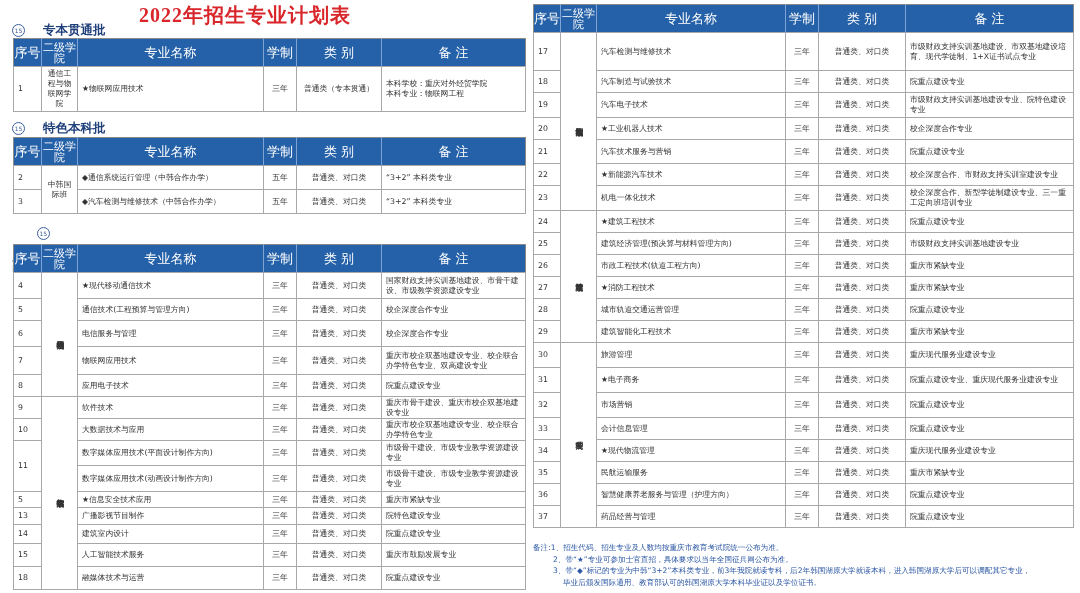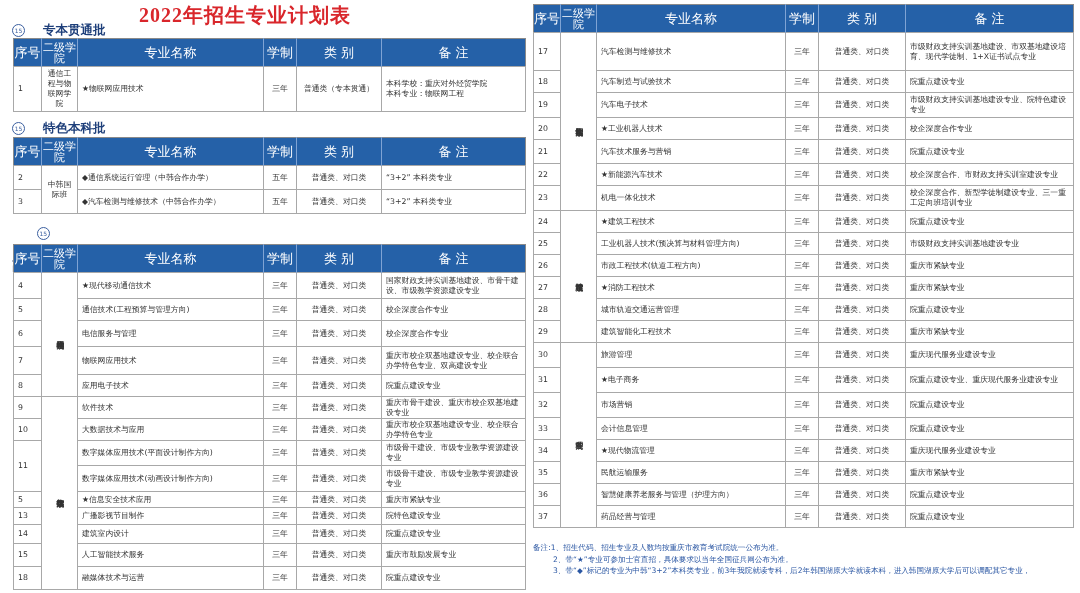--- a/index.html
+++ b/index.html
@@ -324,21 +324,21 @@
   <tr style="height:22px;">
     <td class="num">24</td>
     <td class="college vert" rowspan="6">智慧城市建设学院</td>
     <td class="major">★建筑工程技术</td>
     <td class="duration">三年</td>
     <td class="category">普通类、对口类</td>
     <td class="note">院重点建设专业</td>
   </tr>
   <tr style="height:22px;">
     <td class="num">25</td>
-    <td class="major">工业机器人技术(预决算与材料管理方向)</td>
+    <td class="major">建筑经济管理(预决算与材料管理方向)</td>
     <td class="duration">三年</td>
     <td class="category">普通类、对口类</td>
     <td class="note">市级财政支持实训基地建设专业</td>
   </tr>
   <tr style="height:22px;">
     <td class="num">26</td>
     <td class="major">市政工程技术(轨道工程方向)</td>
     <td class="duration">三年</td>
     <td class="category">普通类、对口类</td>
     <td class="note">重庆市紧缺专业</td>
@@ -422,13 +422,14 @@
     <td class="category">普通类、对口类</td>
     <td class="note">院重点建设专业</td>
   </tr>
 </tbody>
   </table>
 
 <div class="notes">
   <div>备注:1、招生代码、招生专业及人数均按重庆市教育考试院统一公布为准。</div>
   <div class="indent">2、带“★”专业可参加士官直招，具体要求以当年全国征兵网公布为准。</div>
   <div class="indent">3、带“◆”标记的专业为中韩“3+2”本科类专业，前3年我院就读专科，后2年韩国湖原大学就读本科，进入韩国湖原大学后可以调配其它专业，</div>
+  <div class="indent2">毕业后颁发国际通用、教育部认可的韩国湖原大学本科毕业证以及学位证书。</div>
 </div>
 
 </body></html>

